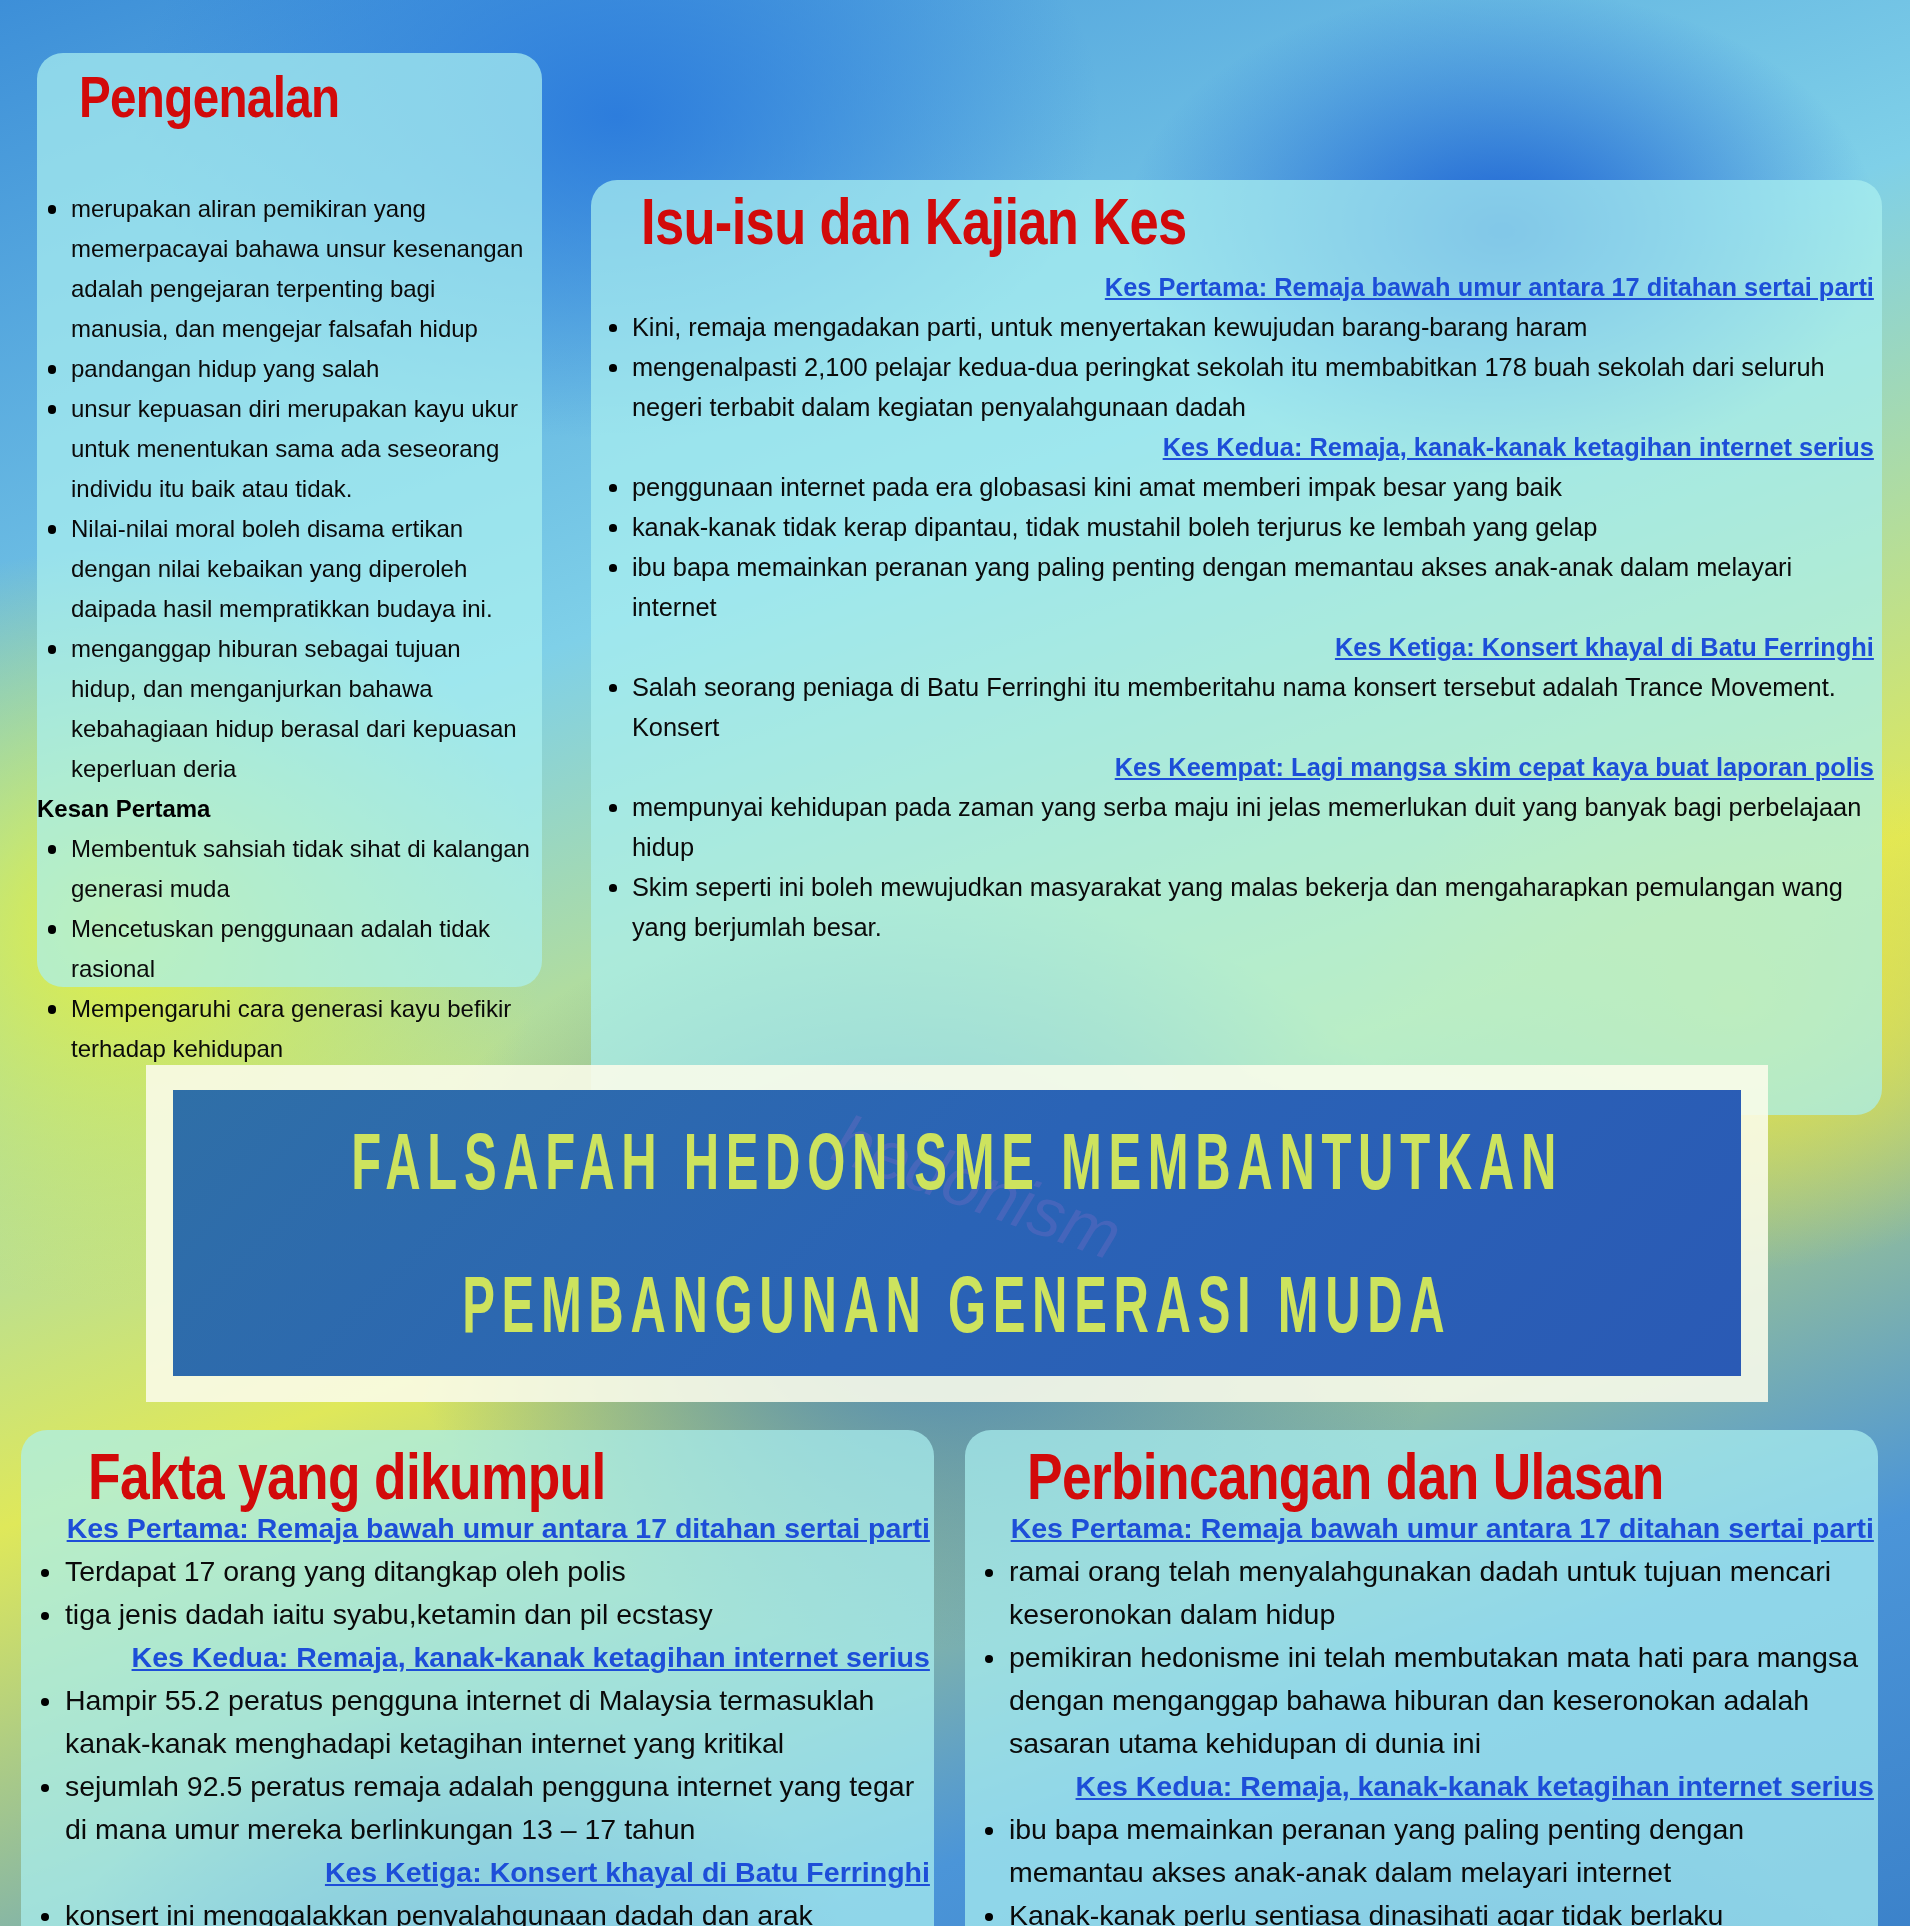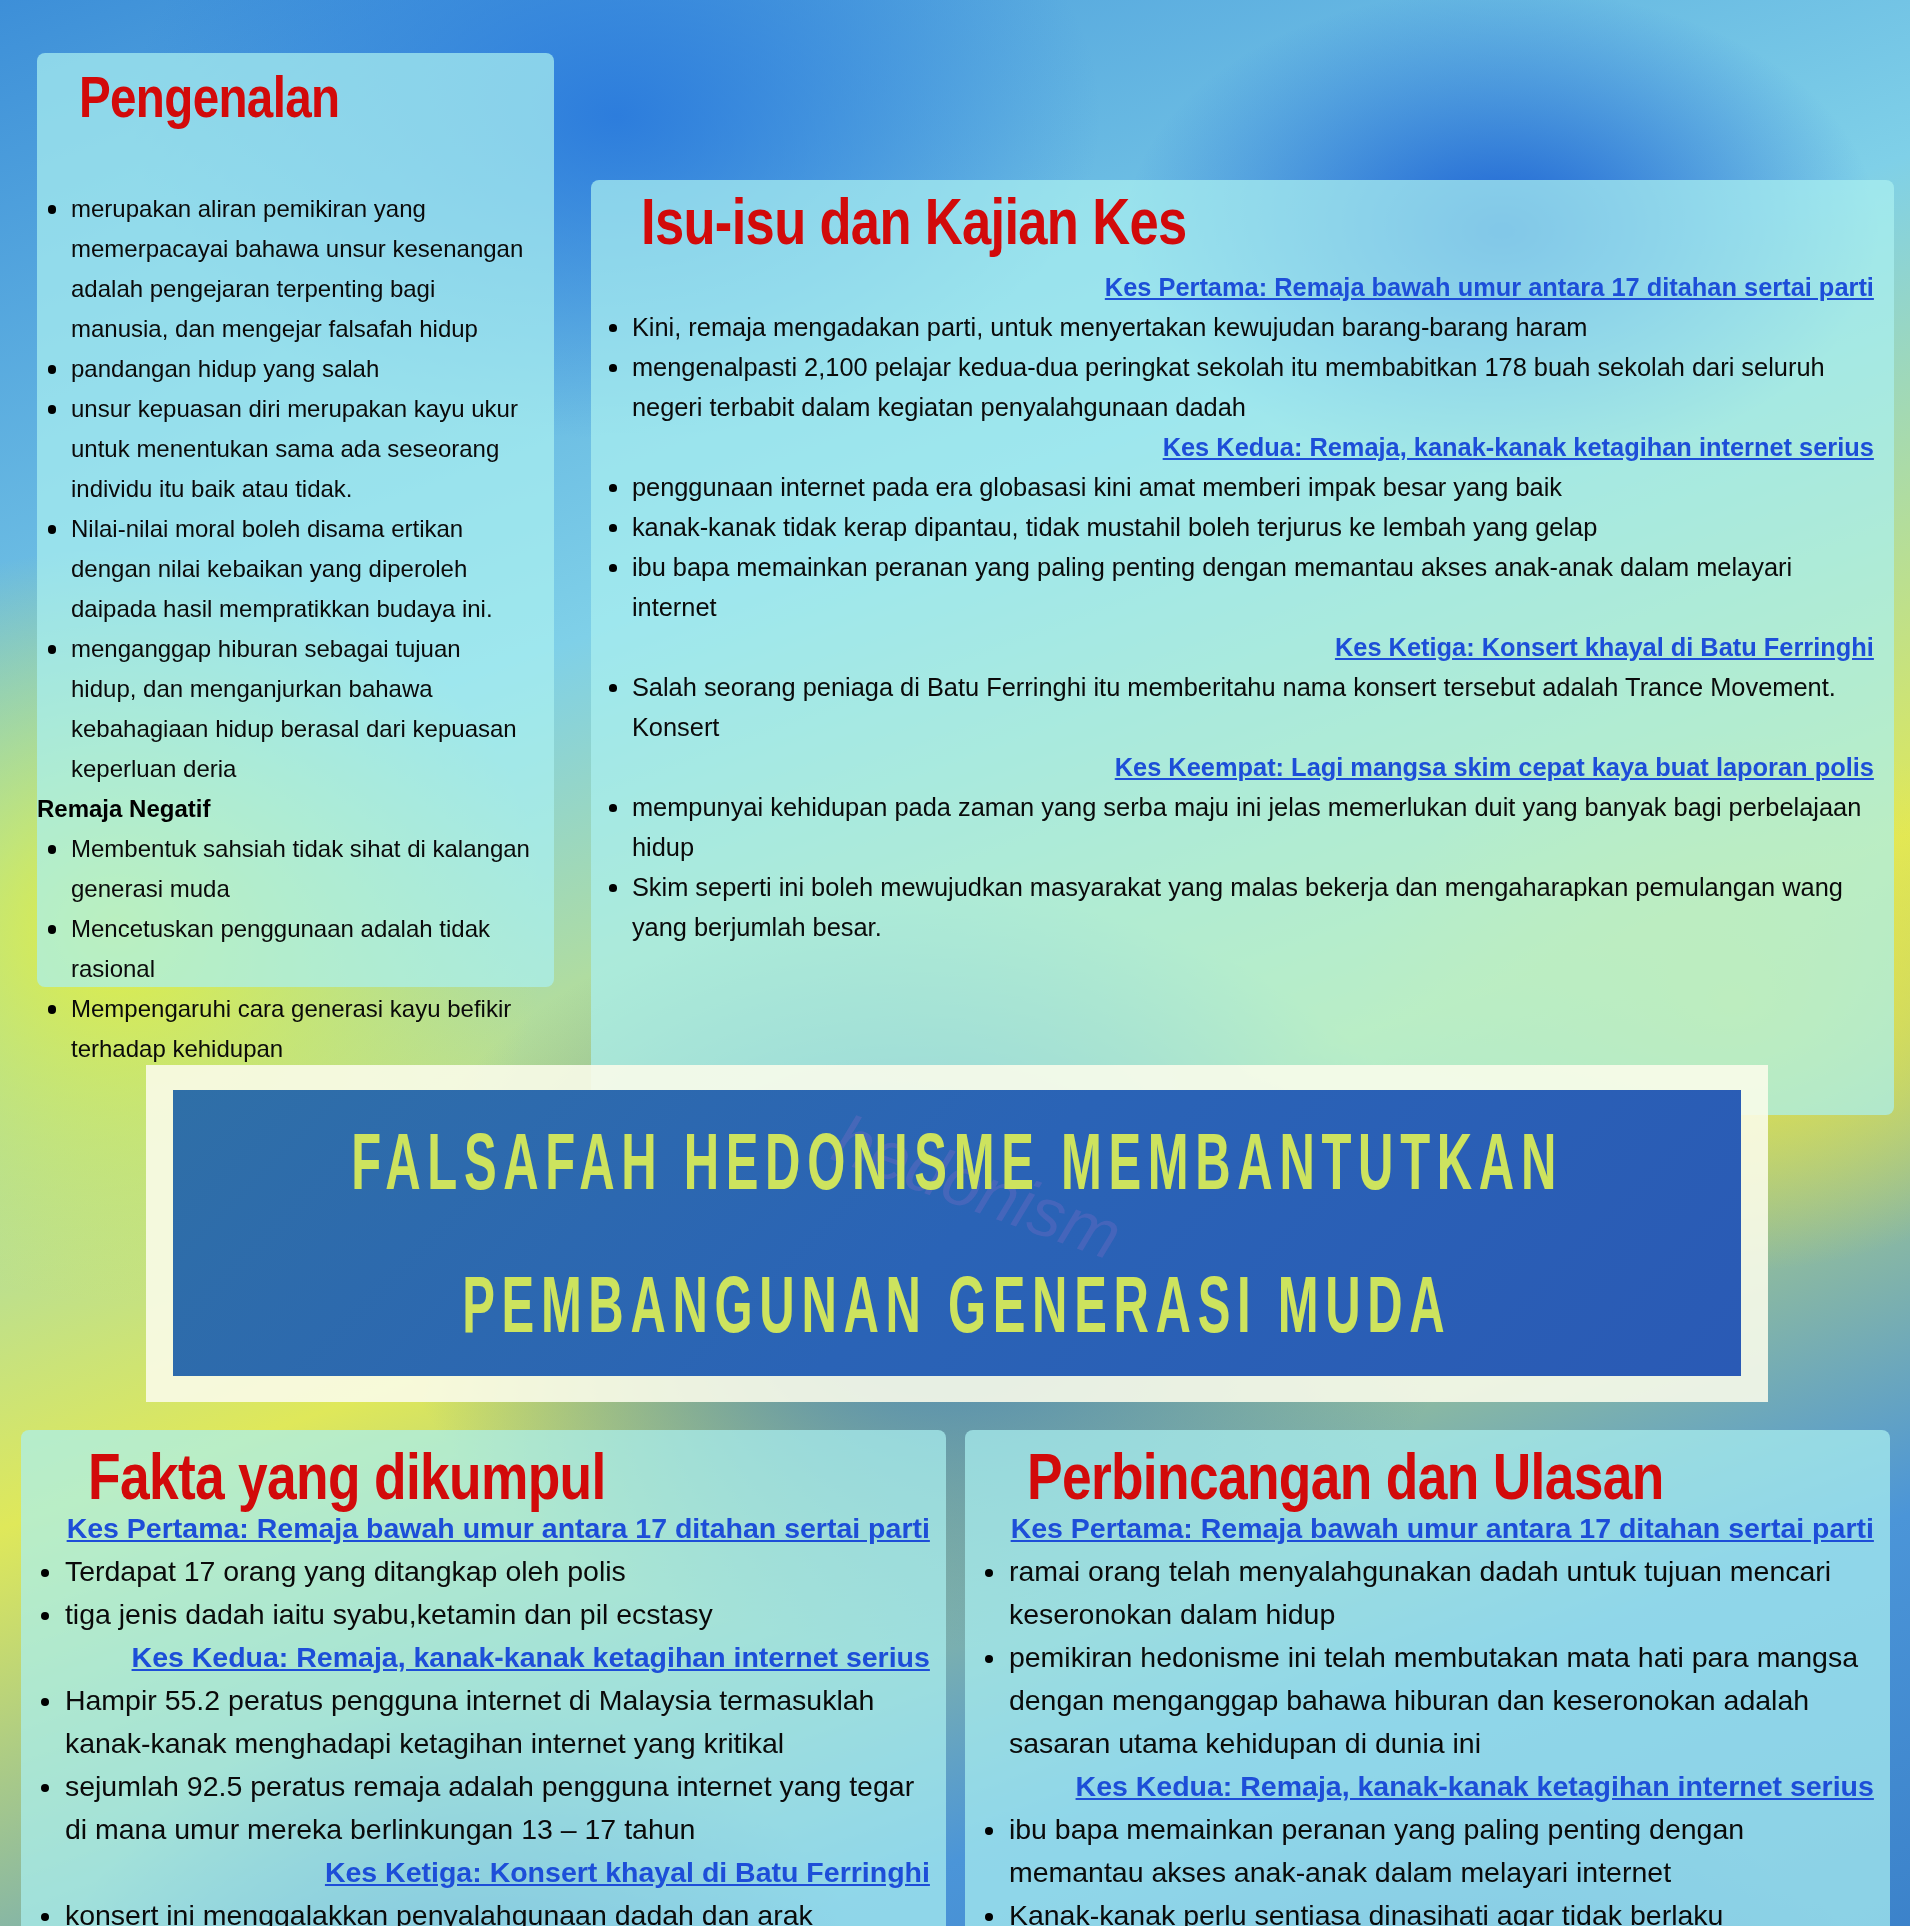--- a/index.html
+++ b/index.html
@@ -12,22 +12,21 @@
       radial-gradient(ellipse 616px 539px at 116px 925px, rgba(230,240,60,0.95), rgba(230,240,60,0) 70%),
       radial-gradient(ellipse 539px 385px at 1734px 1002px, rgba(240,230,60,0.9), rgba(240,230,60,0) 70%),
       radial-gradient(ellipse 770px 539px at 925px 1271px, rgba(40,110,200,0.9), rgba(40,110,200,0) 70%),
       radial-gradient(ellipse 616px 539px at 462px 2080px, rgba(20,80,170,0.95), rgba(20,80,170,0) 70%),
       radial-gradient(ellipse 693px 539px at 1464px 2157px, rgba(30,90,190,0.9), rgba(30,90,190,0) 70%),
       linear-gradient(160deg, #3d8fd8 0%, #7fd0e8 25%, #dfe85a 45%, #4b95d8 65%, #1f5fb0 100%);
   }
   .panel {
     position: absolute;
     background: rgba(170, 240, 240, 0.72);
-    border-radius: 8px;
-    padding-left: 12px;
+    border-radius: 26px;
   }
   .heading {
     position: absolute;
     font-family: "Liberation Sans", sans-serif;
     font-weight: bold;
     color: #d20a0a;
     font-size: 58px;
     letter-spacing: -0.8px;
     transform: scaleX(0.82);
     transform-origin: left center;
@@ -95,21 +94,21 @@
 <div class="panel" id="intro">
   <div class="heading">Pengenalan</div>
   <div class="body">
     <ul class="bul">
       <li>merupakan aliran pemikiran yang memerpacayai bahawa unsur kesenangan adalah pengejaran terpenting bagi manusia, dan mengejar falsafah hidup</li>
       <li>pandangan hidup yang salah</li>
       <li>unsur kepuasan diri merupakan kayu ukur untuk menentukan sama ada seseorang individu itu baik atau tidak.</li>
       <li>Nilai-nilai moral boleh disama ertikan dengan nilai kebaikan yang diperoleh daipada hasil mempratikkan budaya ini.</li>
       <li>menganggap hiburan sebagai tujuan hidup, dan menganjurkan bahawa kebahagiaan hidup berasal dari kepuasan keperluan deria</li>
     </ul>
-    <div class="sub" style="padding-left:0;">Remaja Negatif</div>
+    <div class="sub" style="padding-left:0;">Kesan Pertama</div>
     <ul class="bul">
       <li>Membentuk sahsiah tidak sihat di kalangan generasi muda</li>
       <li>Mencetuskan penggunaan adalah tidak rasional</li>
       <li>Mempengaruhi cara generasi kayu befikir terhadap kehidupan</li>
     </ul>
   </div>
 </div>
 
 <div class="panel" id="isu">
   <div class="heading">Isu-isu dan Kajian Kes</div>

